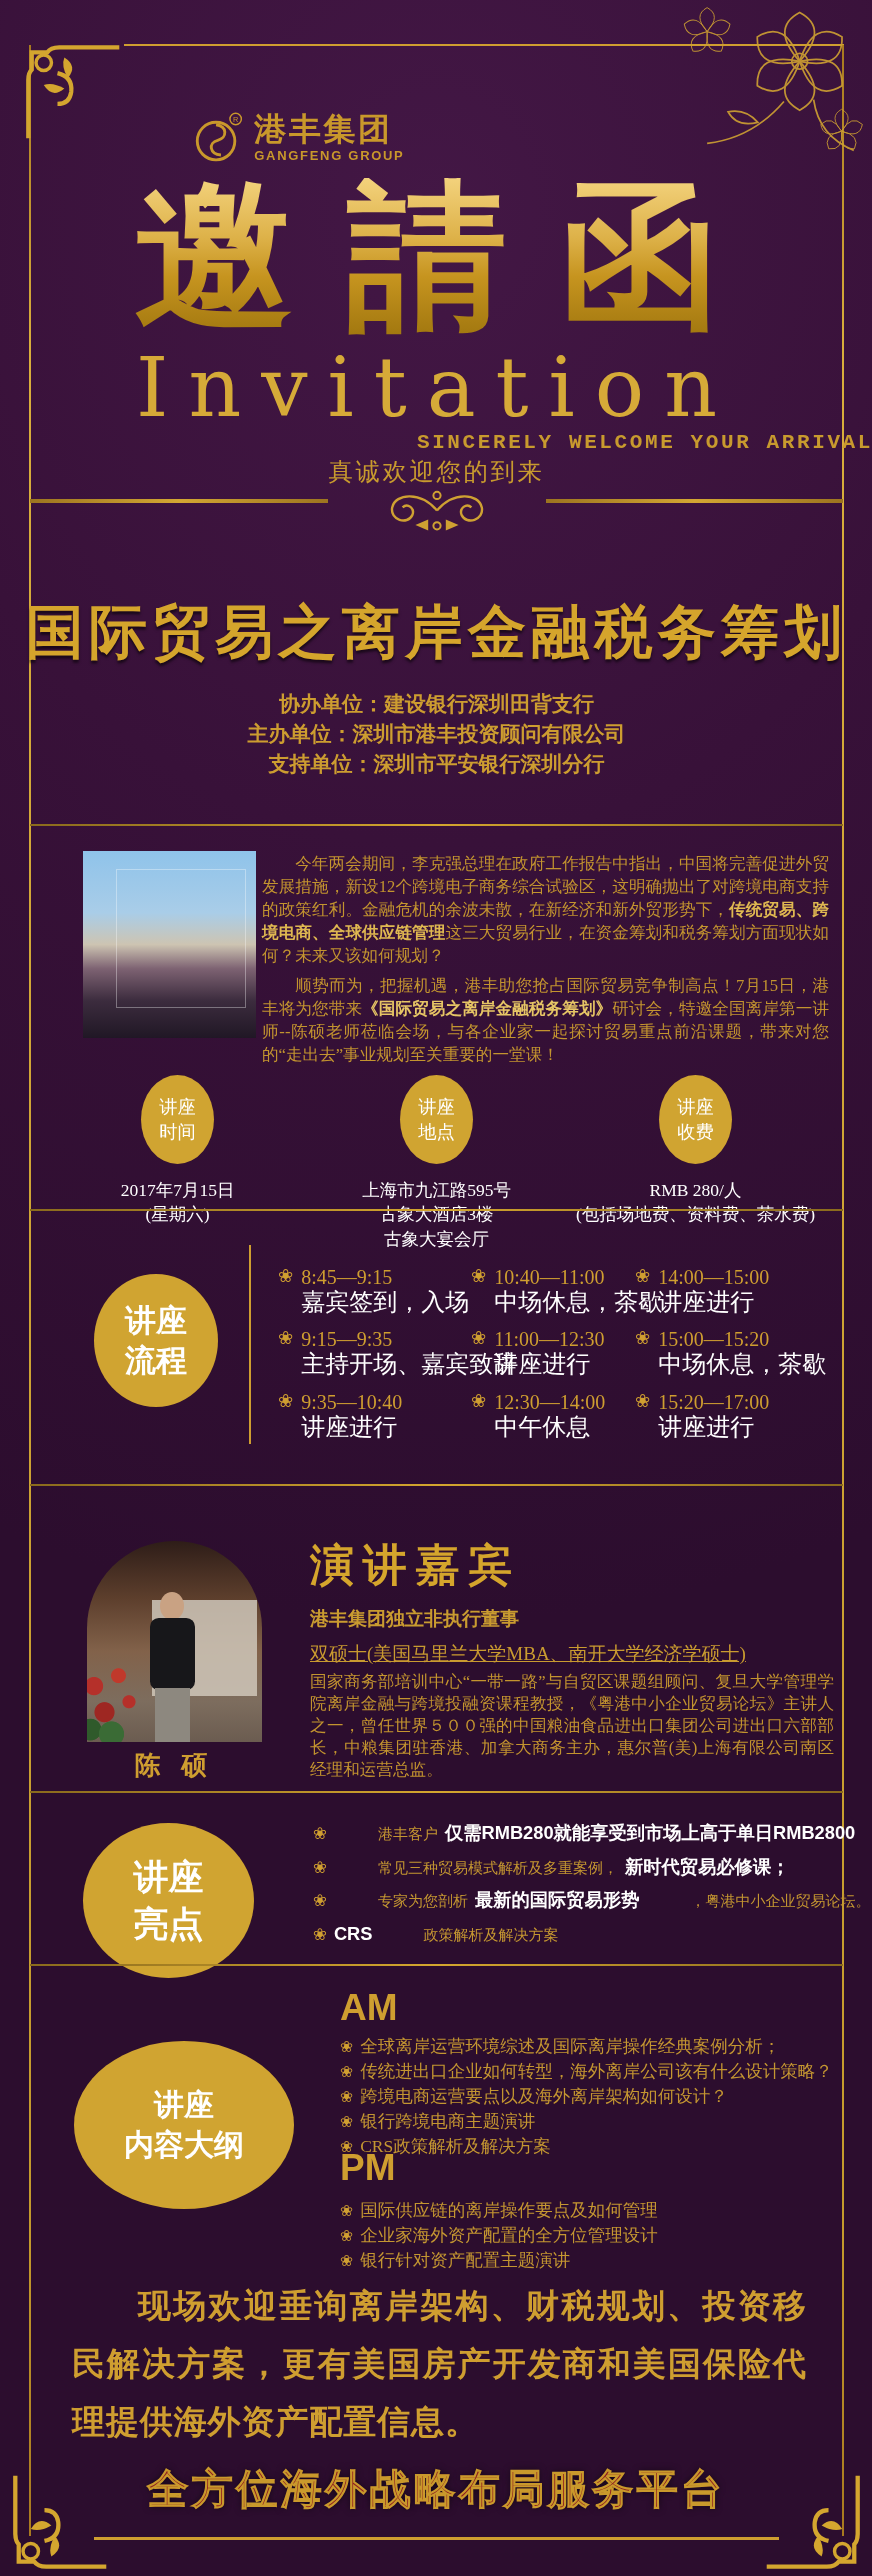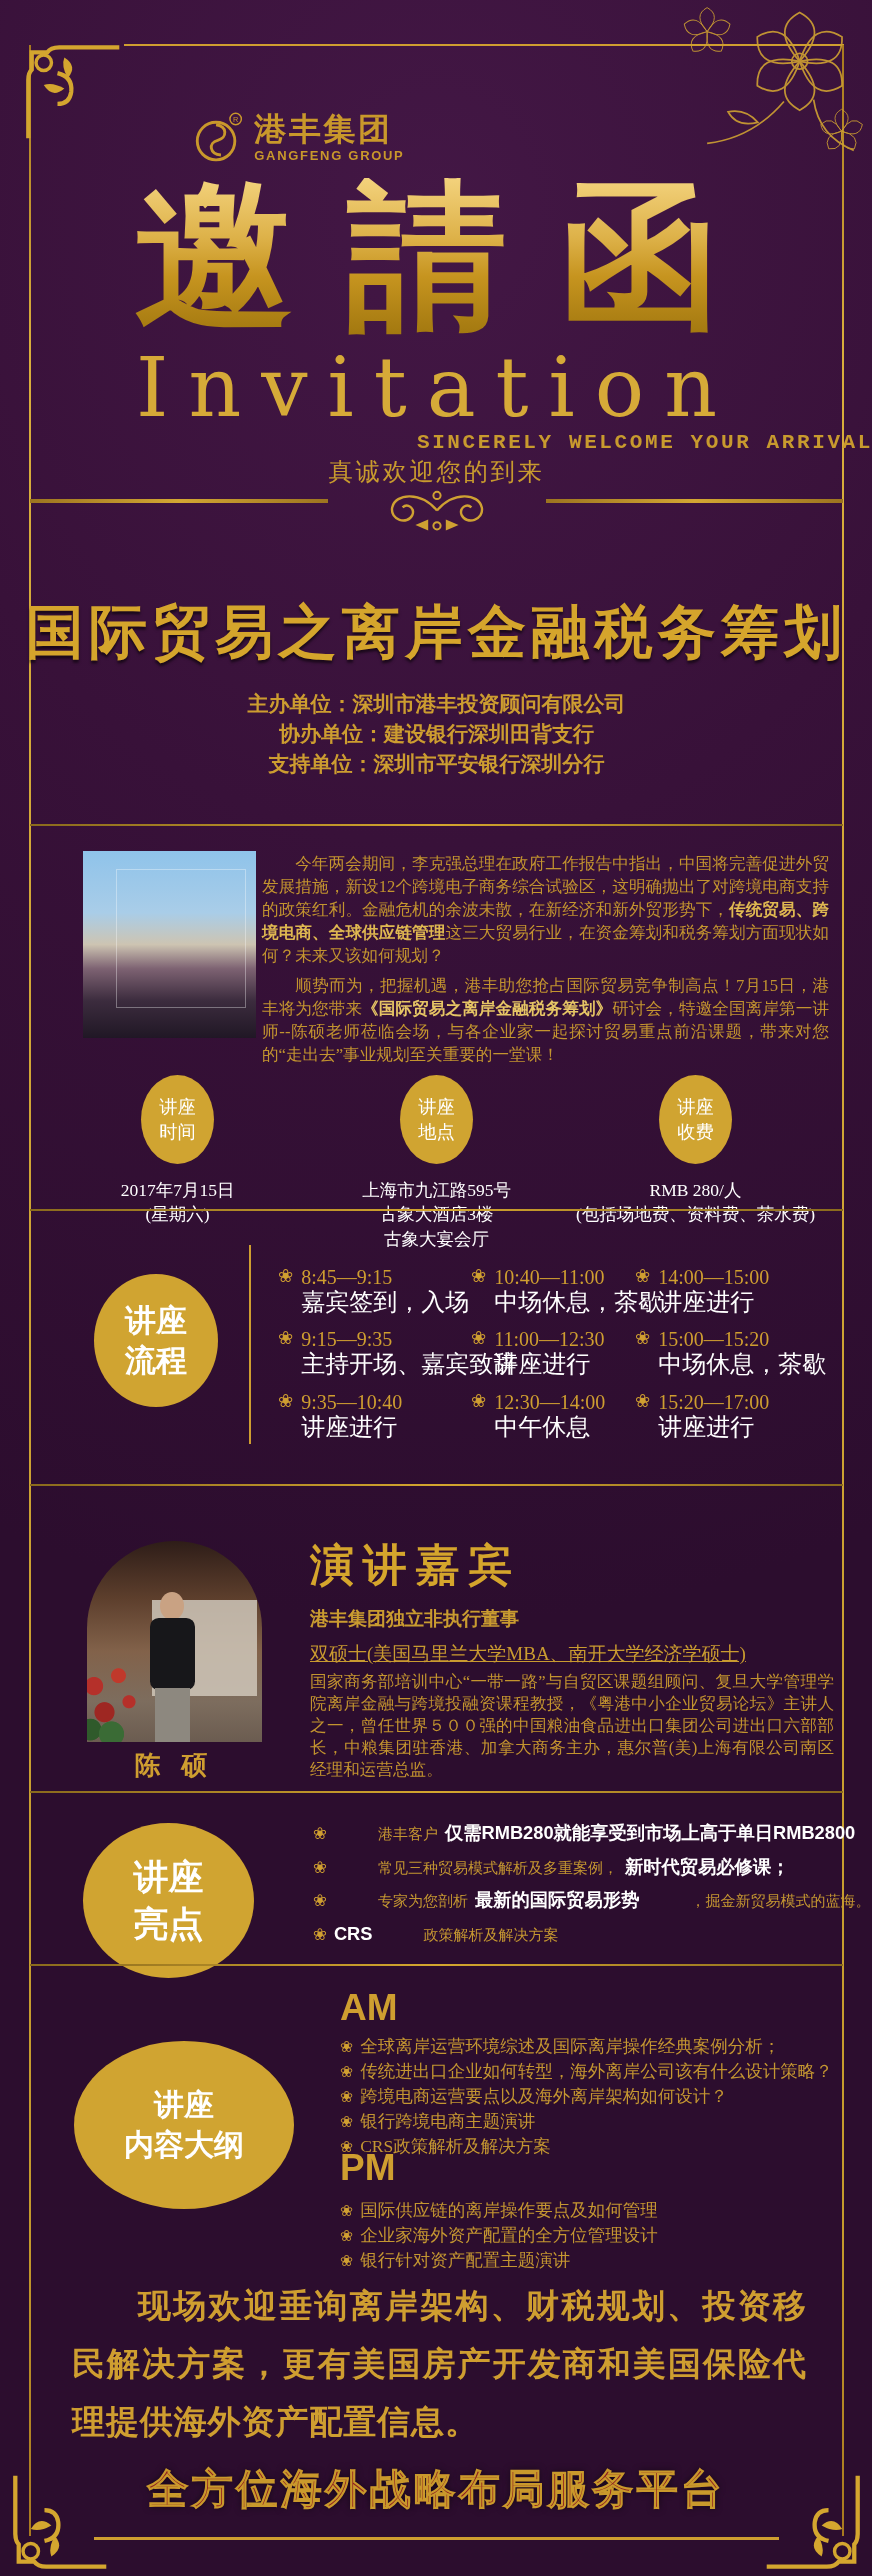--- a/index.html
+++ b/index.html
@@ -199,22 +199,22 @@
       <circle cx="115" cy="13" r="4.5" fill="none" stroke="#cfa132" stroke-width="2.5"></circle>
       <circle cx="115" cy="51" r="4.5" fill="none" stroke="#cfa132" stroke-width="2.5"></circle>
       <path d="M88 50 l16 -7 v14 z" fill="#cfa132"></path>
       <path d="M142 50 l-16 -7 v14 z" fill="#cfa132"></path>
     </svg>
     <div id="orn-line-r" class="orn-line"></div>
   </div>
 
   <div id="event-title" class="abs center">国际贸易之离岸金融税务筹划</div>
   <div id="organizers" class="abs center">
+    <div class="org-line">协办单位：建设银行深圳田背支行</div>
     <div class="org-line">主办单位：深圳市港丰投资顾问有限公司</div>
-    <div class="org-line">协办单位：建设银行深圳田背支行</div>
     <div class="org-line">支持单位：深圳市平安银行深圳分行</div>
   </div>
 
   <div id="hr1" class="hr"></div>
 
   <div id="intro-photo"></div>
   <div id="intro-text">
     <p><span>今年两会期间，李克强总理在政府工作报告中指出，中国将完善促进外贸发展措施，新设12个跨境电子商务综合试验区，这明确抛出了对跨境电商支持的政策红利。金融危机的余波未散，在新经济和新外贸形势下，</span><span class="em-strong">传统贸易、跨境电商、全球供应链管理</span><span>这三大贸易行业，在资金筹划和税务筹划方面现状如何？未来又该如何规划？</span></p>
     <p><span>顺势而为，把握机遇，港丰助您抢占国际贸易竞争制高点！7月15日，港丰将为您带来</span><span class="em-book">《国际贸易之离岸金融税务筹划》</span><span>研讨会，特邀全国离岸第一讲师--陈硕老师莅临会场，与各企业家一起探讨贸易重点前沿课题，带来对您的“走出去”事业规划至关重要的一堂课！</span></p>
   </div>
@@ -355,21 +355,21 @@
     </div>
     <div class="hl-item">
       <span class="rosette">❀</span>
       <span class="hl-g">常见三种贸易模式解析及多重案例，</span>
         <span class="hl-w">新时代贸易必修课；</span>
     </div>
     <div class="hl-item">
       <span class="rosette">❀</span>
       <span class="hl-g">专家为您剖析</span>
         <span class="hl-w">最新的国际贸易形势</span>
-        <span class="hl-g">，掘金新贸易模式的蓝海。</span>
+        <span class="hl-g">，粤港中小企业贸易论坛。</span>
     </div>
     <div class="hl-item">
       <span class="rosette">❀</span>
       <span class="hl-w">CRS</span>
         <span class="hl-g">政策解析及解决方案</span>
     </div>
   </div>
 
   <div id="hr5" class="hr"></div>
 

